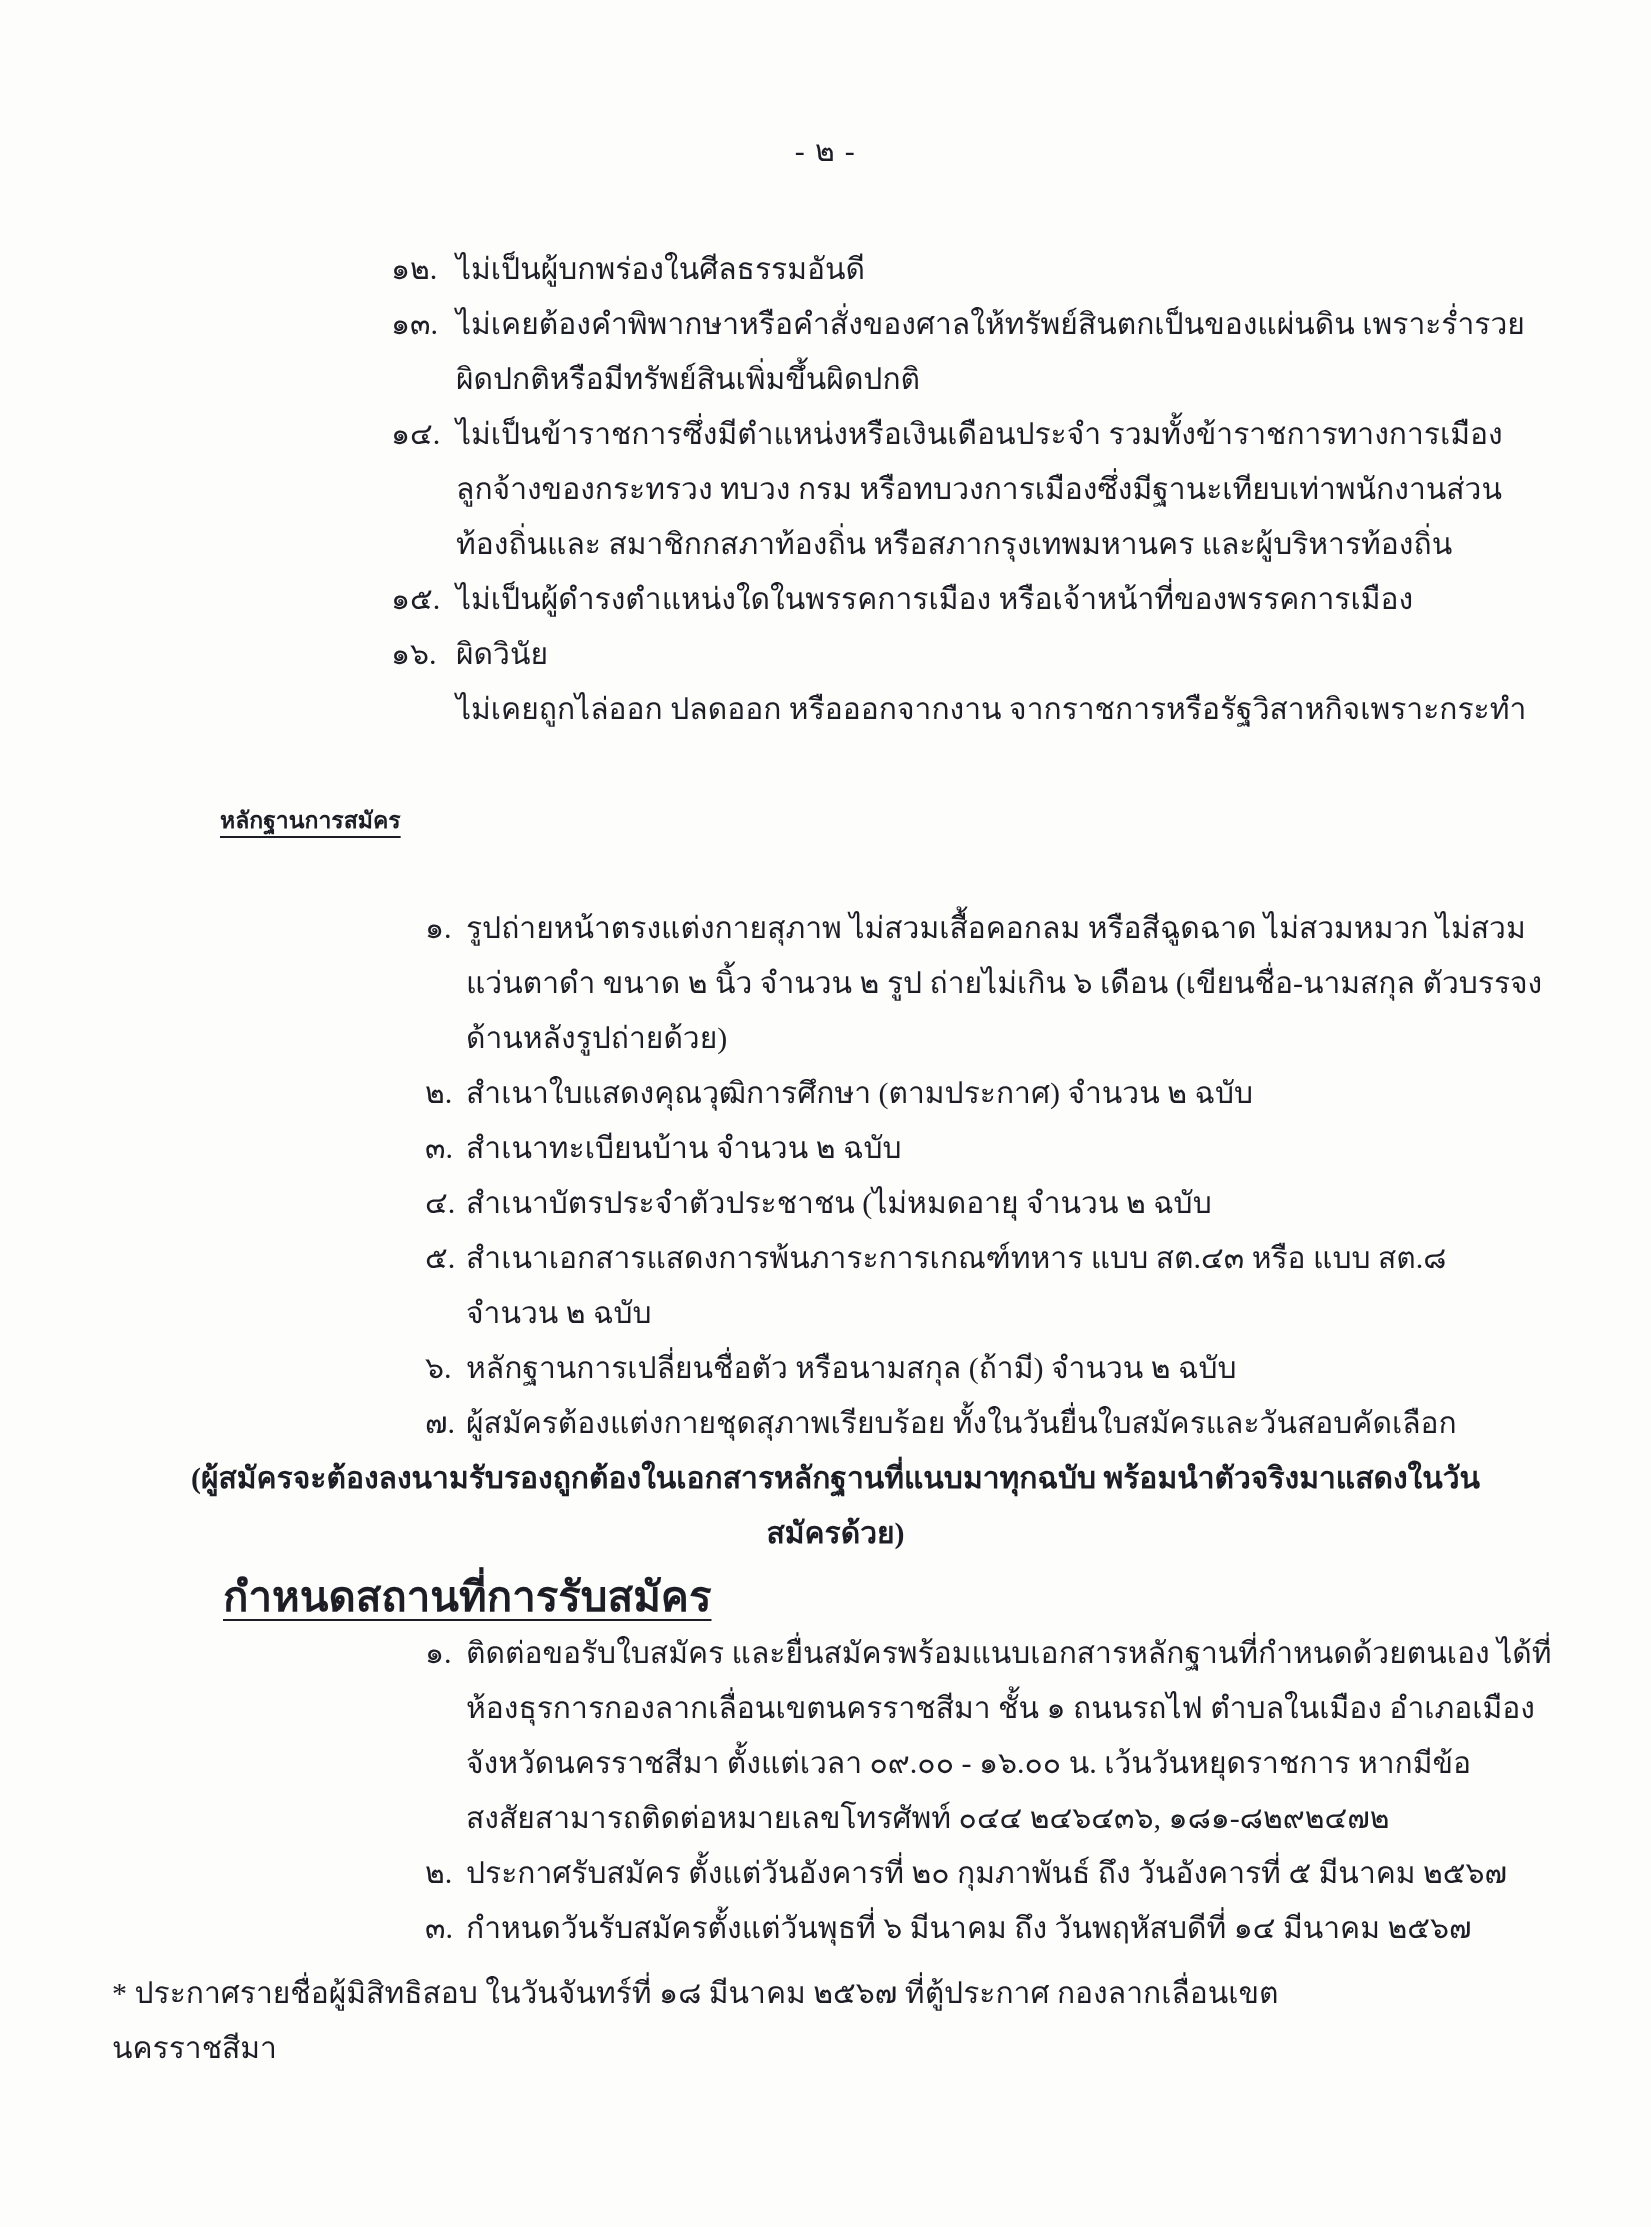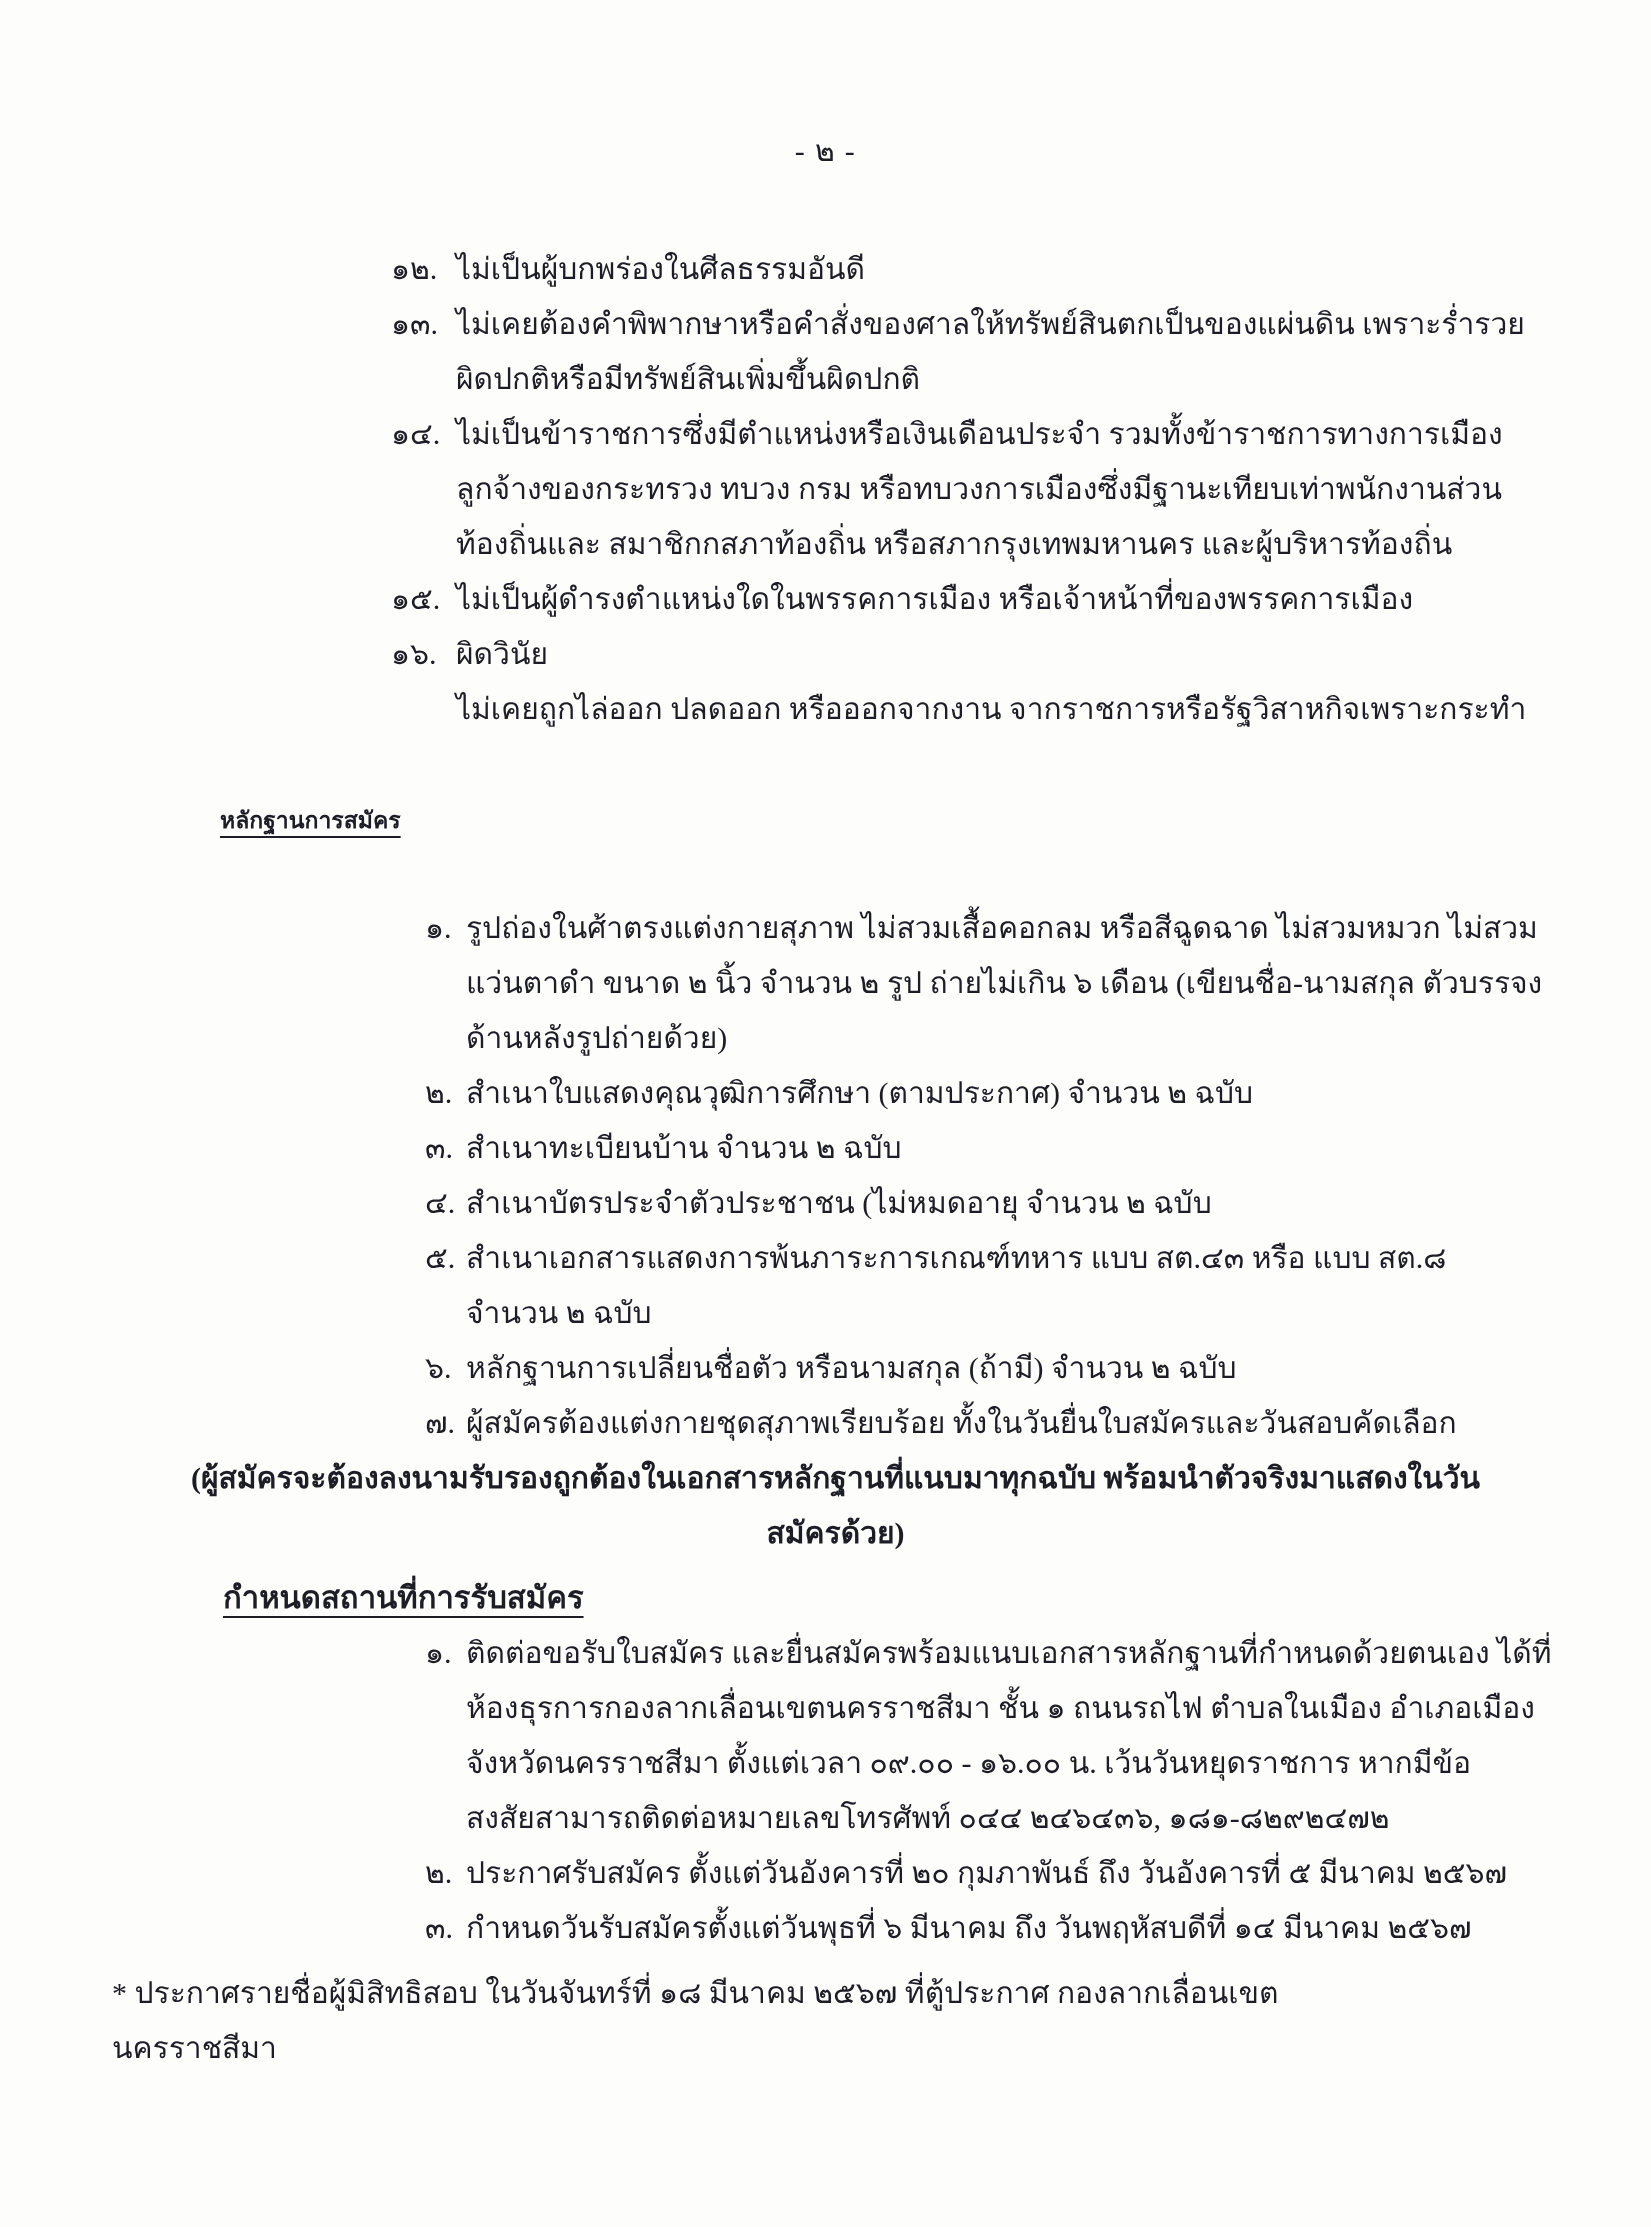--- a/index.html
+++ b/index.html
@@ -61,21 +61,21 @@
   .bold-note {
     margin-left: 100px;
     margin-right: 80px;
     font-weight: bold;
     text-align: center;
   }
   .heading-2 {
     margin-left: 223px;
     margin-top: 10px;
     font-weight: bold;
-    font-size: 31px;
+    font-size: 42px;
     text-decoration: underline;
     text-underline-offset: 8px;
     text-decoration-thickness: 2px;
   }
   
   .list-apply { margin-left: 425px; margin-top: 0px; margin-right: 166px; }
   .list-apply .num { width: 41px; }
   .star-note {
     margin-left: 112px;
     margin-right: 100px;
@@ -127,21 +127,21 @@
       </span>
     </div>
   </div>
 
   <div class="heading">หลักฐานการสมัคร</div>
 
   <div class="numlist list-evidence">
     <div class="li-row">
       <span class="num">๑.</span>
       <span class="itext">
-        <div class="line">รูปถ่องในศ้าตรงแต่งกายสุภาพ ไม่สวมเสื้อคอกลม หรือสีฉูดฉาด ไม่สวมหมวก ไม่สวม</div>
+        <div class="line">รูปถ่ายหน้าตรงแต่งกายสุภาพ ไม่สวมเสื้อคอกลม หรือสีฉูดฉาด ไม่สวมหมวก ไม่สวม</div>
         <div class="line">แว่นตาดำ ขนาด ๒ นิ้ว จำนวน ๒ รูป ถ่ายไม่เกิน ๖ เดือน (เขียนชื่อ-นามสกุล ตัวบรรจง</div>
         <div class="line">ด้านหลังรูปถ่ายด้วย)</div>
       </span>
     </div>
     <div class="li-row">
       <span class="num">๒.</span>
       <span class="itext">
         <div class="line">สำเนาใบแสดงคุณวุฒิการศึกษา (ตามประกาศ) จำนวน ๒ ฉบับ</div>
       </span>
     </div>

